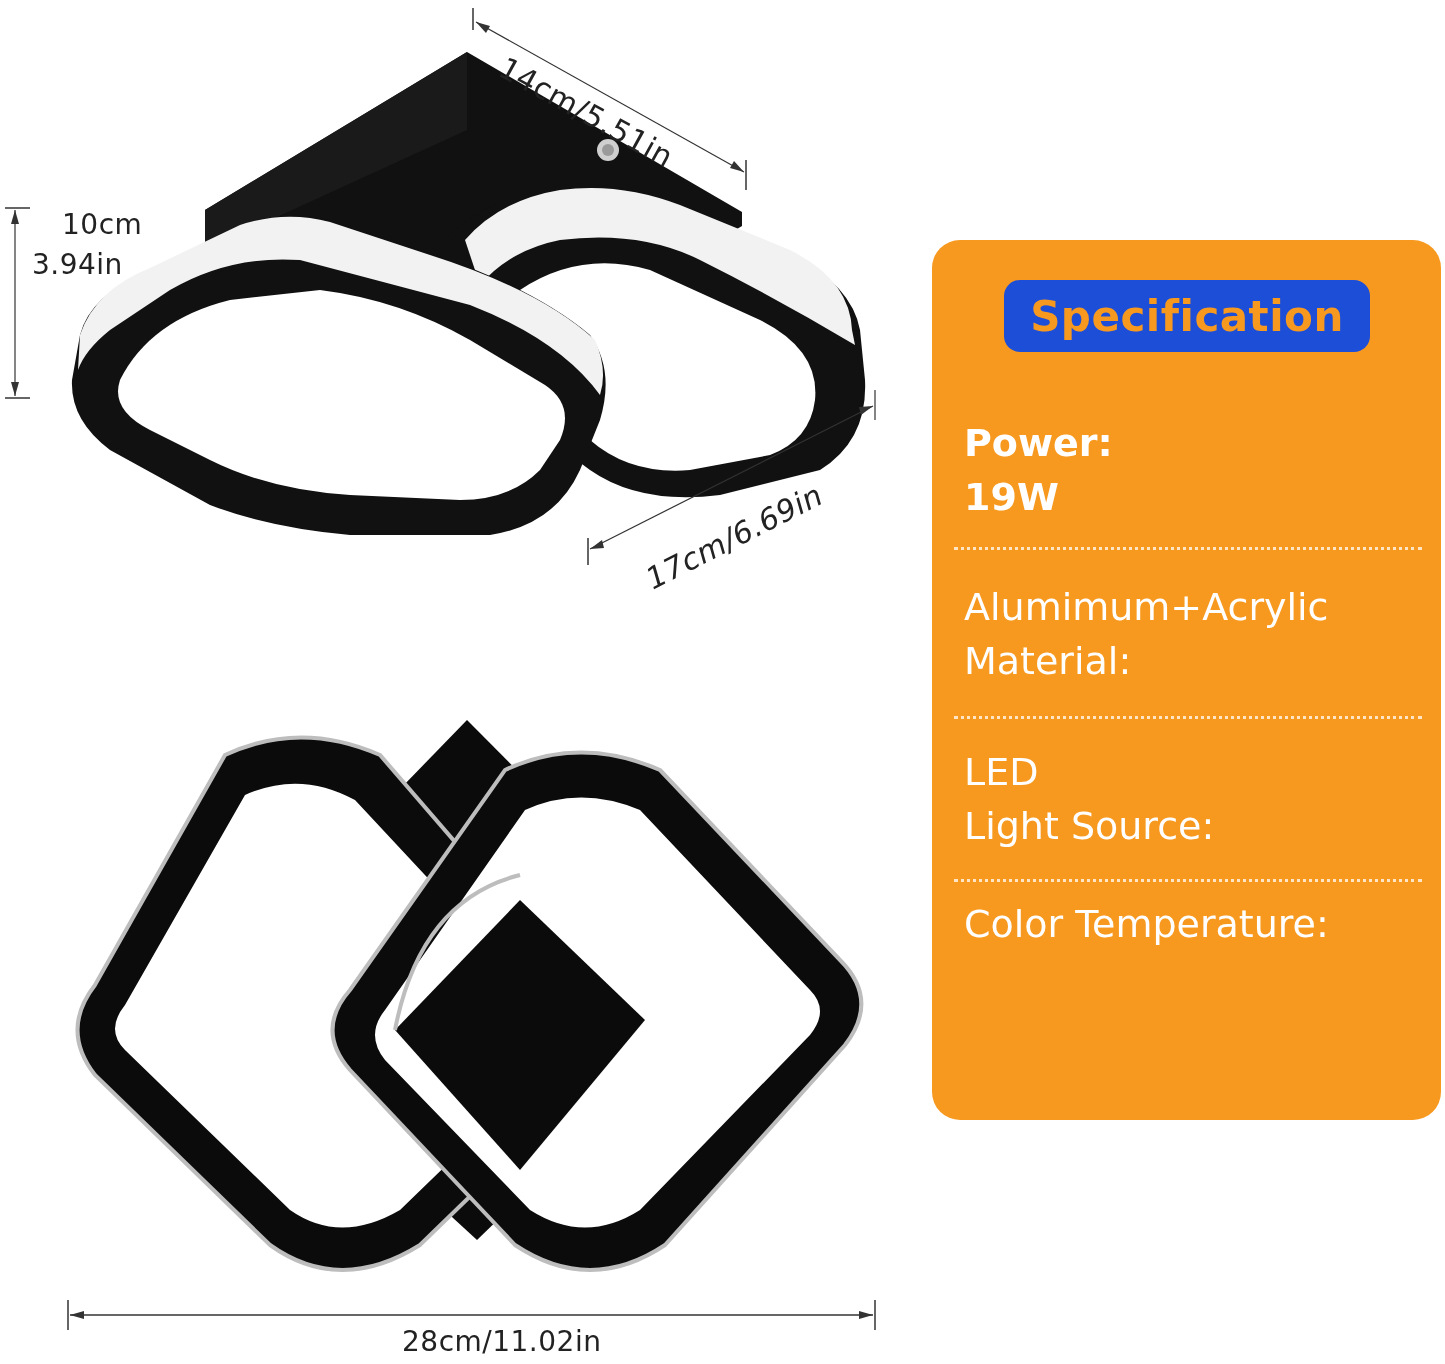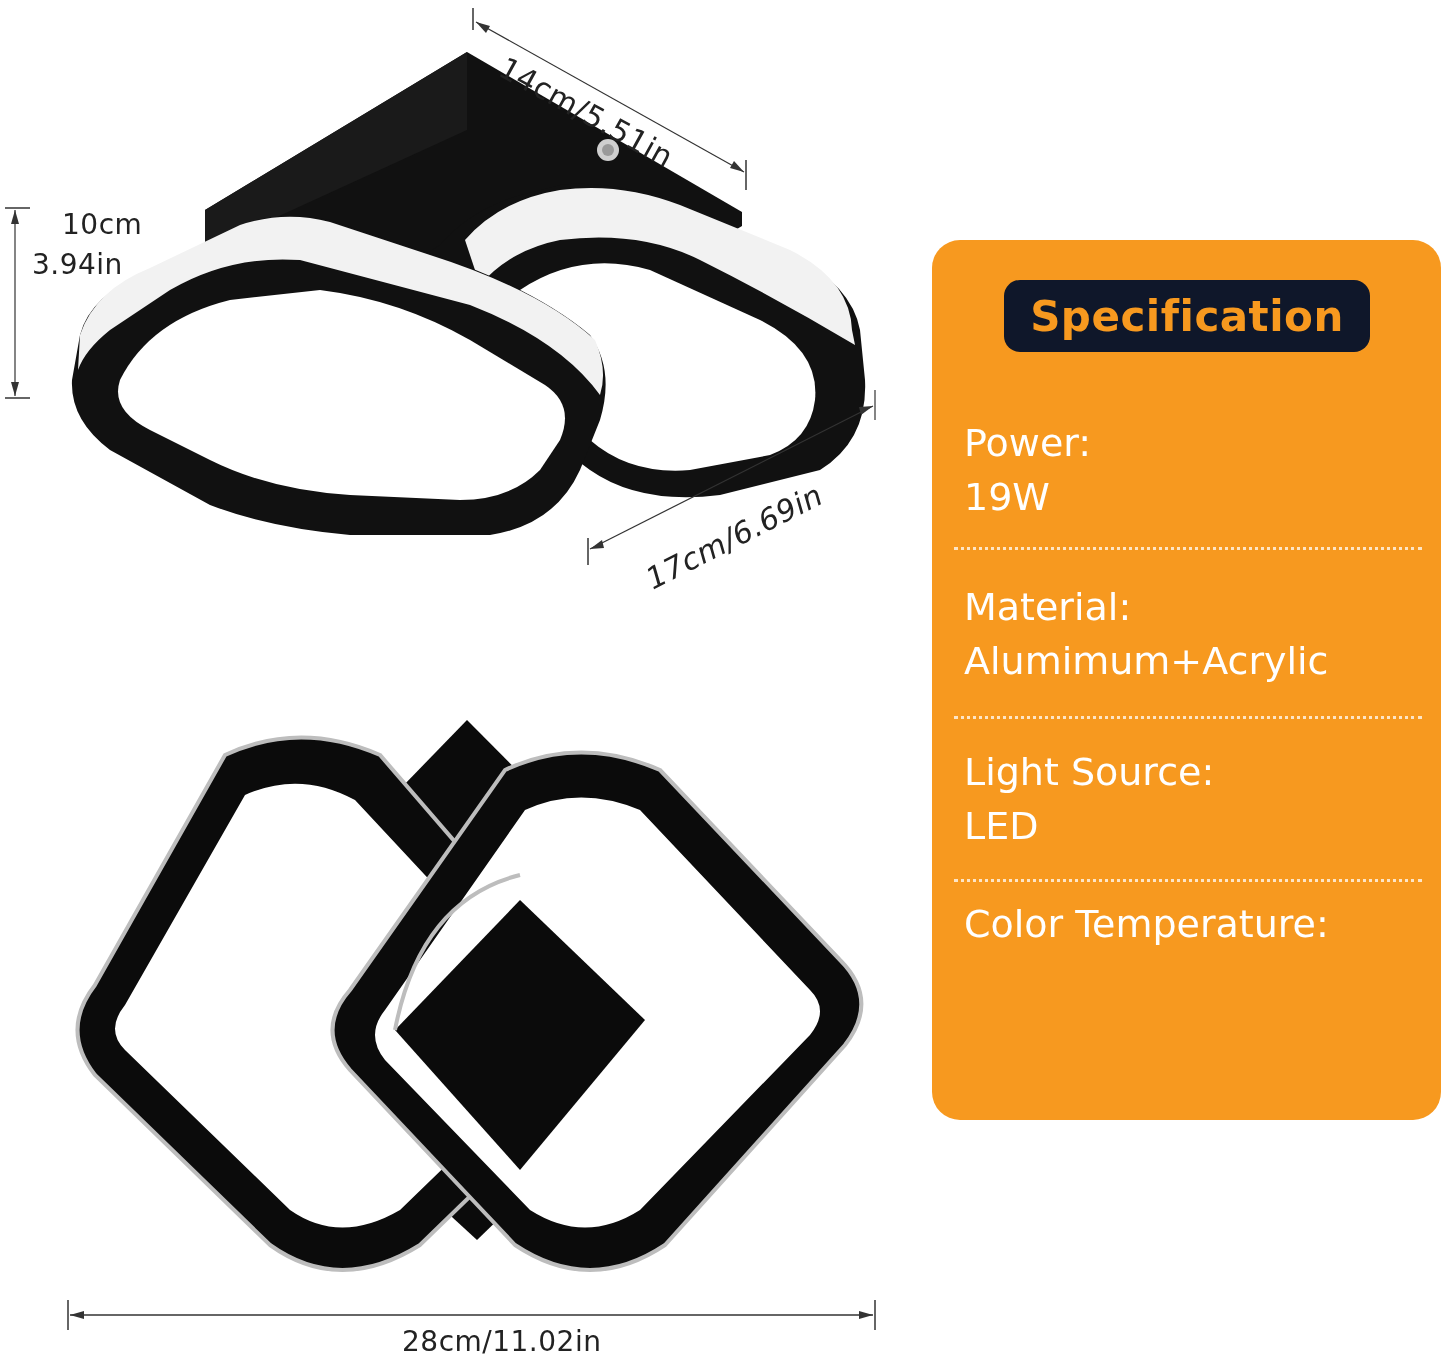--- a/index.html
+++ b/index.html
@@ -1,20 +1,20 @@
 <!DOCTYPE html>
 <html><head>
 <meta charset="utf-8">
 <style>
   html, body { margin: 0; padding: 0; background: #ffffff; }
   body { width: 1445px; height: 1364px; position: relative; overflow: hidden; font-family: "Liberation Sans", sans-serif; }
   .abs { position: absolute; }
   .dim-text { color: #222; font-family: "DejaVu Sans", sans-serif; font-size: 28px; letter-spacing: 0.5px; white-space: nowrap; }
   .spec-card { left: 932px; top: 240px; width: 509px; height: 880px; background: #f7991f; border-radius: 28px; box-sizing: border-box; }
-  .spec-title-box { position: absolute; left: 72px; top: 40px; width: 366px; height: 72px; background: #0f172a; border-radius: 16px; display: flex; align-items: center; justify-content: center; }
+  .spec-title-box { position: absolute; left: 72px; top: 40px; width: 366px; height: 72px; background: #1d4ed8; border-radius: 16px; display: flex; align-items: center; justify-content: center; }
   .spec-title { color: #f7991f; font-family: "DejaVu Sans", sans-serif; font-weight: bold; font-size: 42px; letter-spacing: 0.5px; }
   .spec-item { position: absolute; left: 32px; color: #ffffff; font-family: "DejaVu Sans", sans-serif; font-size: 38px; line-height: 54px; white-space: nowrap; }
   .spec-divider { position: absolute; left: 22px; width: 468px; height: 0; border-top: 3px dotted rgba(255,255,255,0.75); }
 </style>
 </head>
 <body>
 
 <svg class="abs" style="left:0;top:0" width="920" height="600" viewBox="0 0 920 600">
 
   <polygon points="205,210 467,52 742,212 742,226 620,300 205,250" fill="#111"></polygon>
@@ -78,34 +78,34 @@
   <polygon points="10,20 24,16 24,24" fill="#333"></polygon>
   <polygon points="813,20 799,16 799,24" fill="#333"></polygon>
 </svg>
 <div class="abs dim-text" style="left:370px;top:1325px;font-size:28px;margin-left:32px;">28cm/11.02in</div>
 
 <div class="abs spec-card">
   <div class="spec-title-box">
     <span class="spec-title">Specification</span>
   </div>
 
-  <div class="spec-item" style="top:176px;">
+  <div class="spec-item" style="top:176px;font-weight:bold;">
     <div>Power:</div>
     <div>19W</div>
   </div>
   <div class="spec-divider" style="top:307px;"></div>
 
   <div class="spec-item" style="top:340px;">
+    <div>Alumimum+Acrylic</div>
     <div>Material:</div>
-    <div>Alumimum+Acrylic</div>
   </div>
   <div class="spec-divider" style="top:476px;"></div>
 
   <div class="spec-item" style="top:505px;">
+    <div>LED</div>
     <div>Light Source:</div>
-    <div>LED</div>
   </div>
   <div class="spec-divider" style="top:639px;"></div>
 
   <div class="spec-item" style="top:657px;">
     <div>Color Temperature:</div>
   </div>
 </div>
 
 </body></html>

